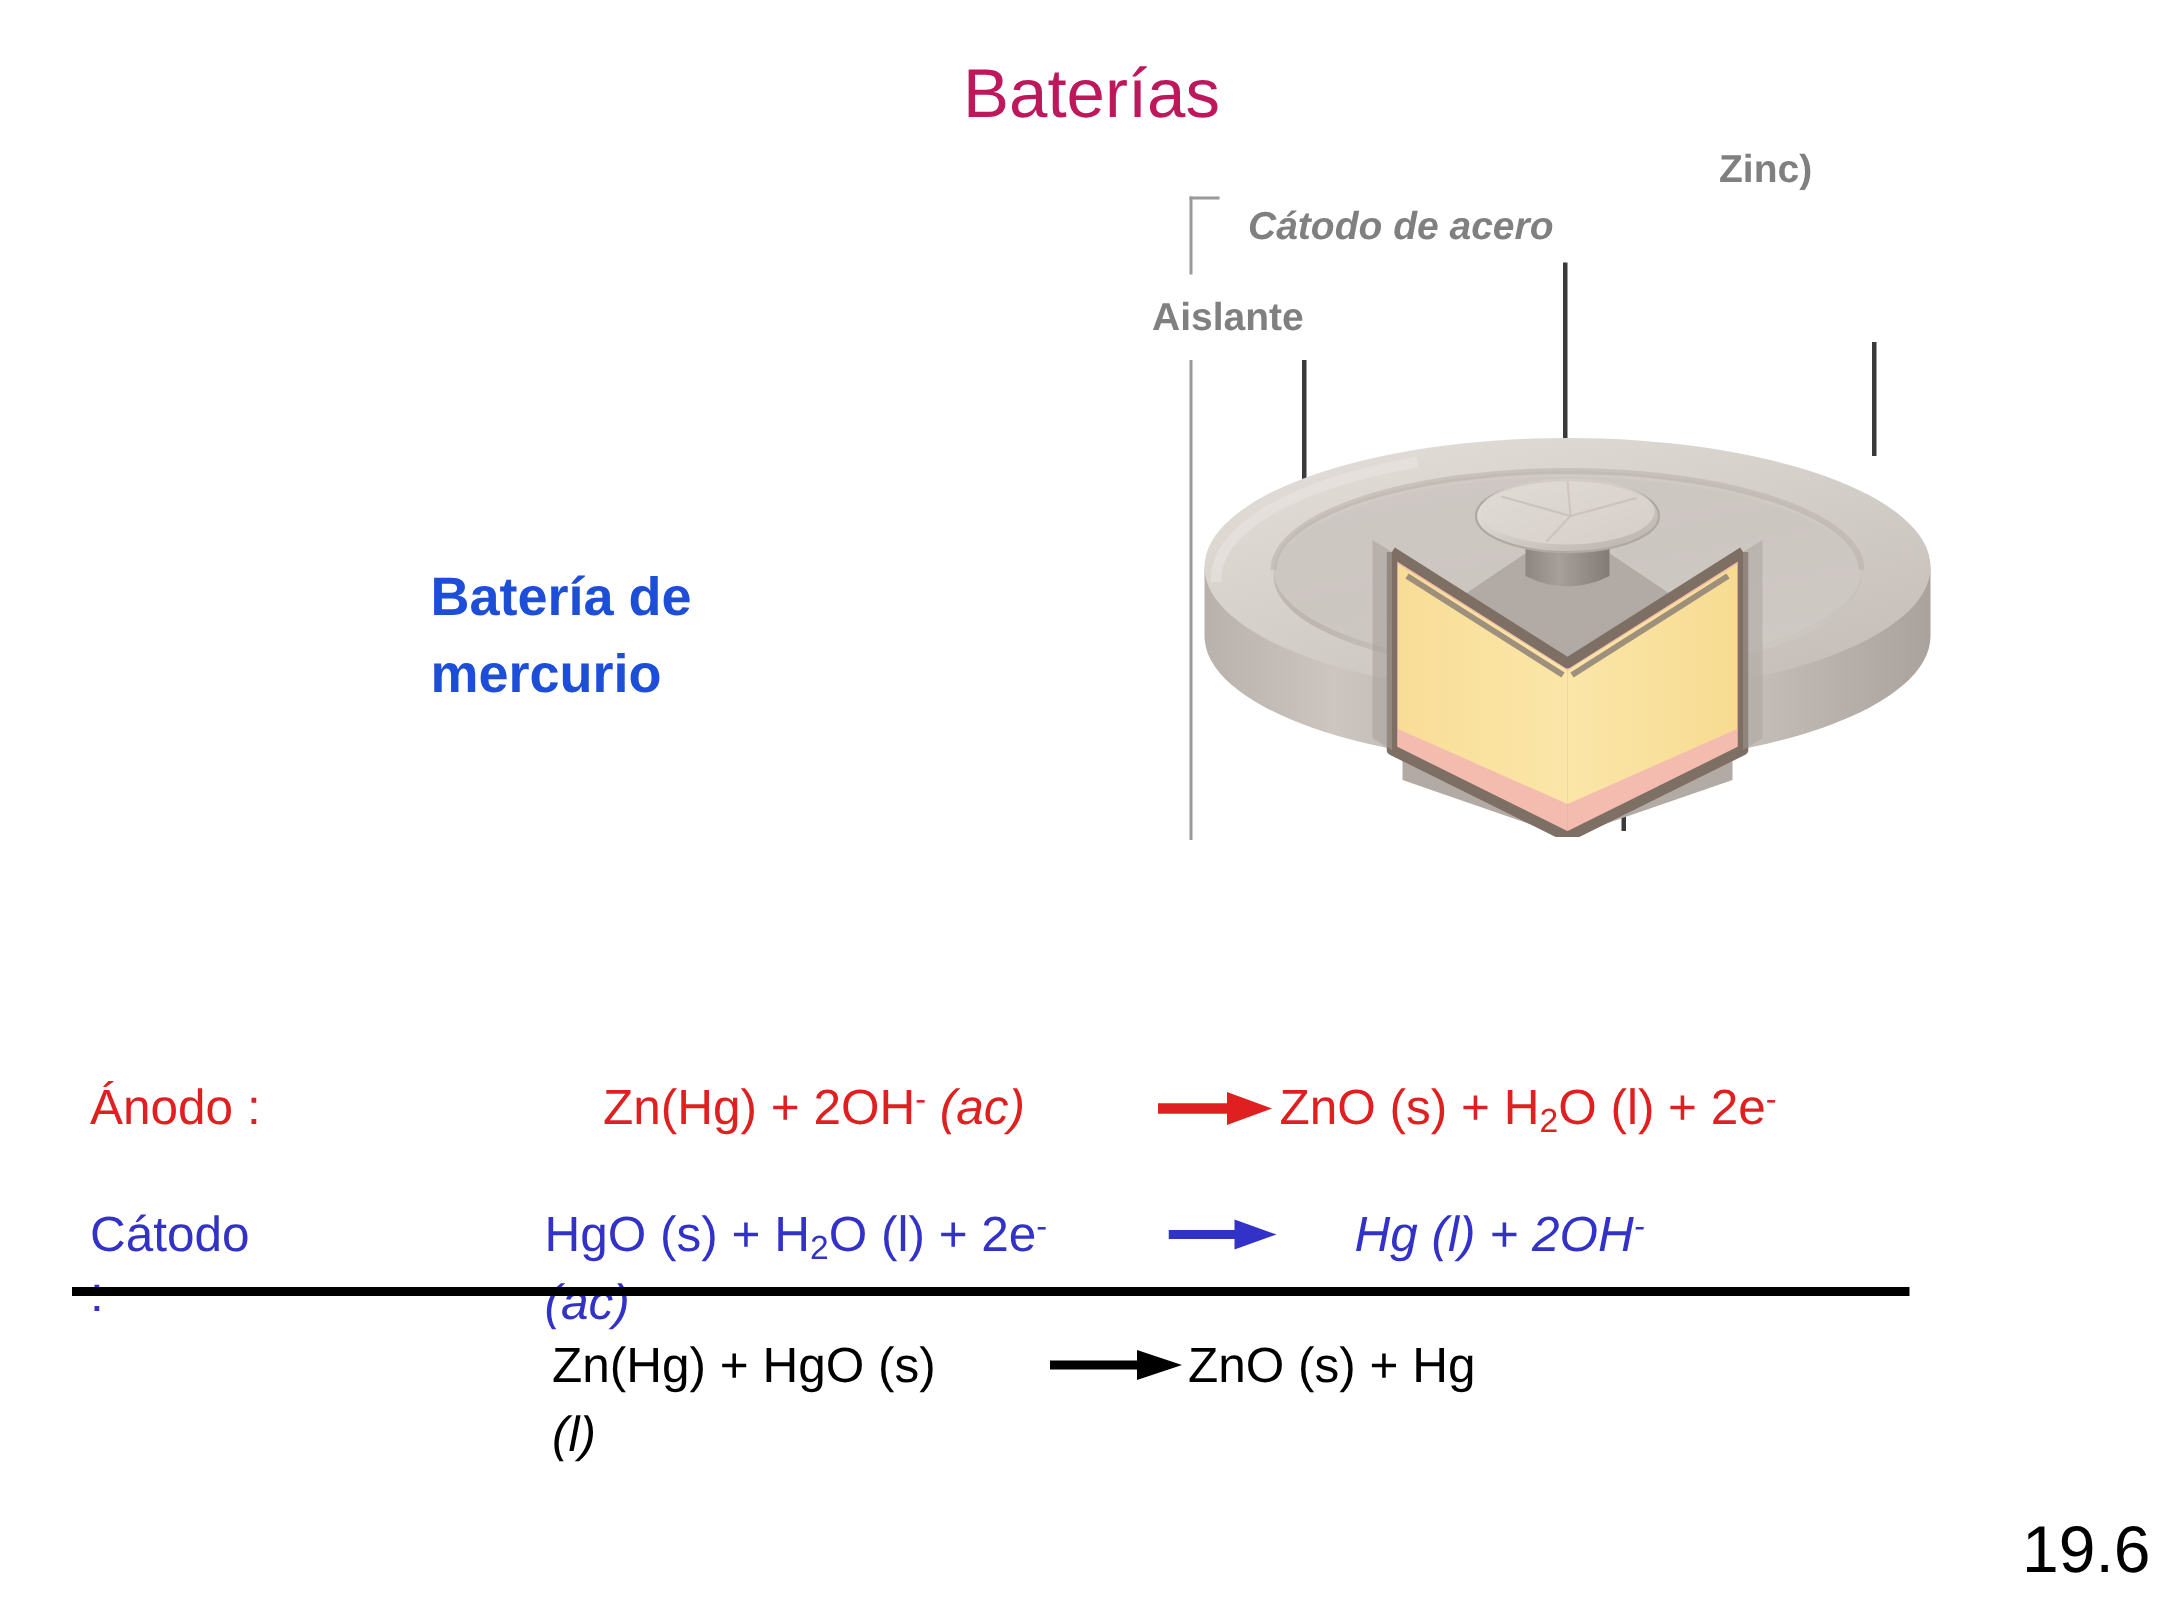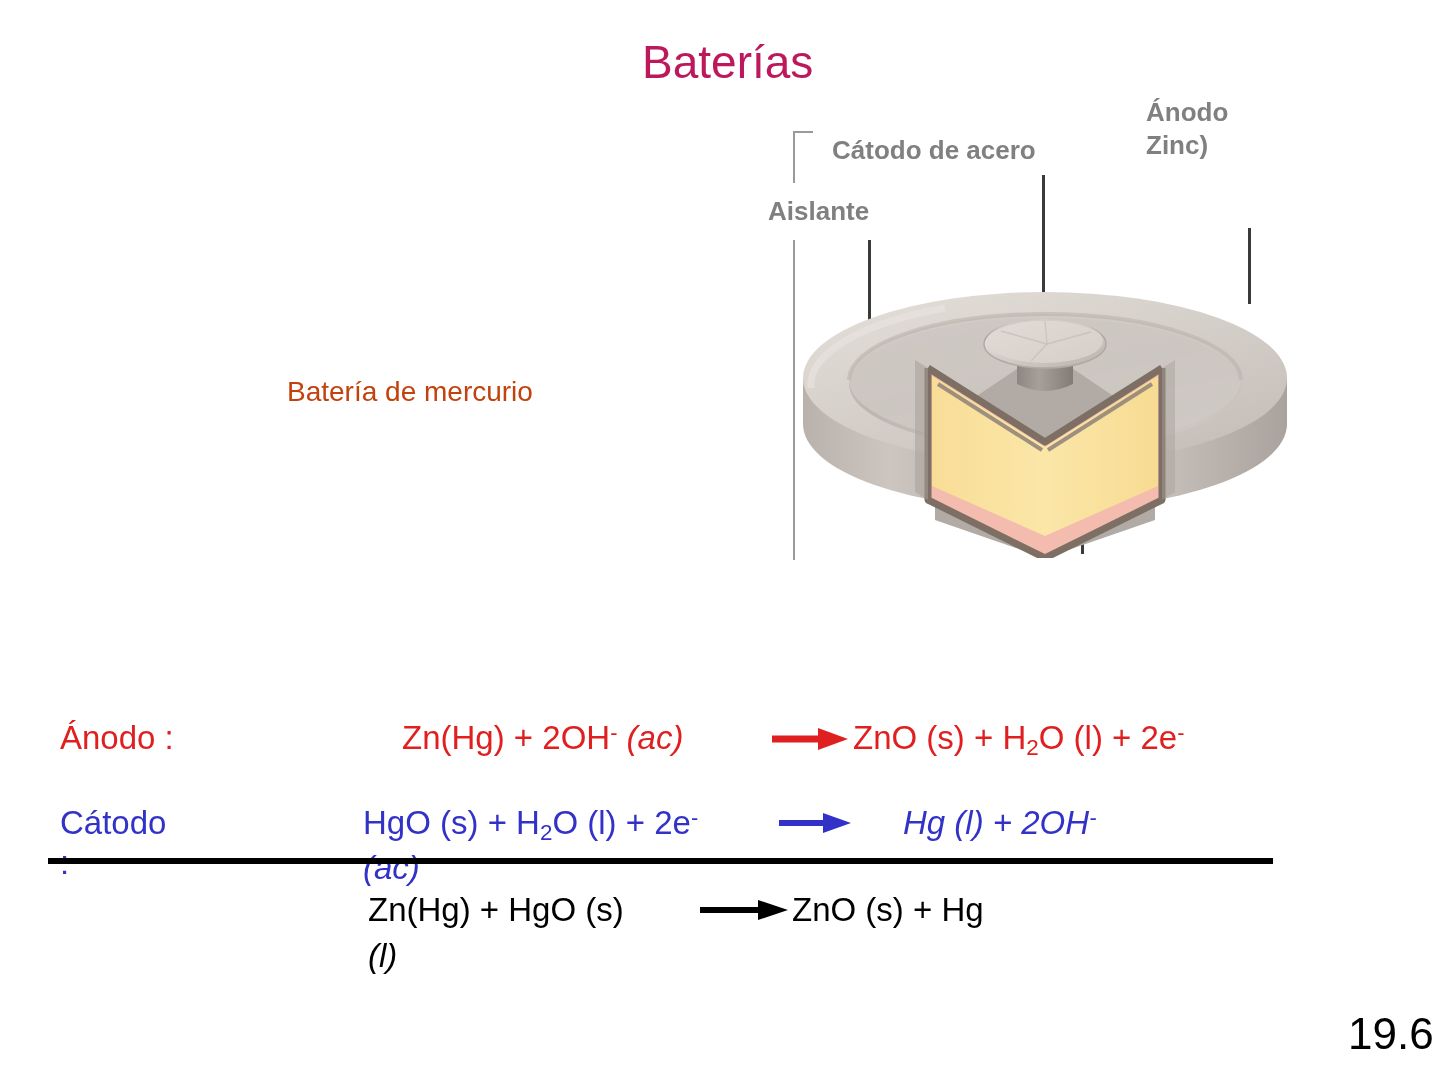--- a/index.html
+++ b/index.html
@@ -27,34 +27,34 @@
     line-height: 1.32;
     color: #be185d;
     font-weight: 400;
     letter-spacing: 0px;
   }
 
   #subject-title {
     left: 287px;
     top: 372px;
     width: 260px;
-    font-size: 28px;
+    font-size: 36px;
     line-height: 1.42;
-    color: #c2410c;
-    font-weight: 400;
+    color: #1d4ed8;
+    font-weight: 700;
   }
 
   
   .callout {
     color: #808080;
     font-weight: bold;
     font-size: 26px;
     line-height: 1.28;
   }
-  #label-cathode { left: 832px; top: 134px; width: 300px; }
+  #label-cathode { left: 832px; top: 134px; width: 300px; font-style: italic; }
   #label-insulator { left: 768px; top: 195px; width: 200px; }
   #label-anode { left: 1146px; top: 96px; width: 290px; }
   #label-electrolyte { left: 760px; top: 578px; width: 560px; }
 
   sub { font-size: 0.68em; vertical-align: -0.25em; }
   sup { font-size: 0.66em; vertical-align: 0.42em; }
 
   
   .leader { background: #3a3a3a; }
   .leader-soft { background: #9a9a9a; }
@@ -120,21 +120,20 @@
 
 <div class="abs" id="slide-title">Baterías</div>
 
 <div class="abs" id="subject-title">Batería de mercurio</div>
 
 <div class="abs callout" id="label-cathode">Cátodo de acero</div>
 
 <div class="abs callout" id="label-insulator">Aislante</div>
 
 <div class="abs callout" id="label-anode">
-  <div>Ánodo</div>
   <div>Zinc)</div>
 </div>
 
 <div class="abs callout" id="label-electrolyte">
 </div>
 
 <div class="abs leader-soft" style="left:793px; top:131px; width:20px; height:2px;"></div>
 <div class="abs leader-soft" style="left:793px; top:131px; width:2px; height:52px;"></div>
 
 <div class="abs leader-soft" style="left:793px; top:240px; width:2px; height:320px;"></div>

